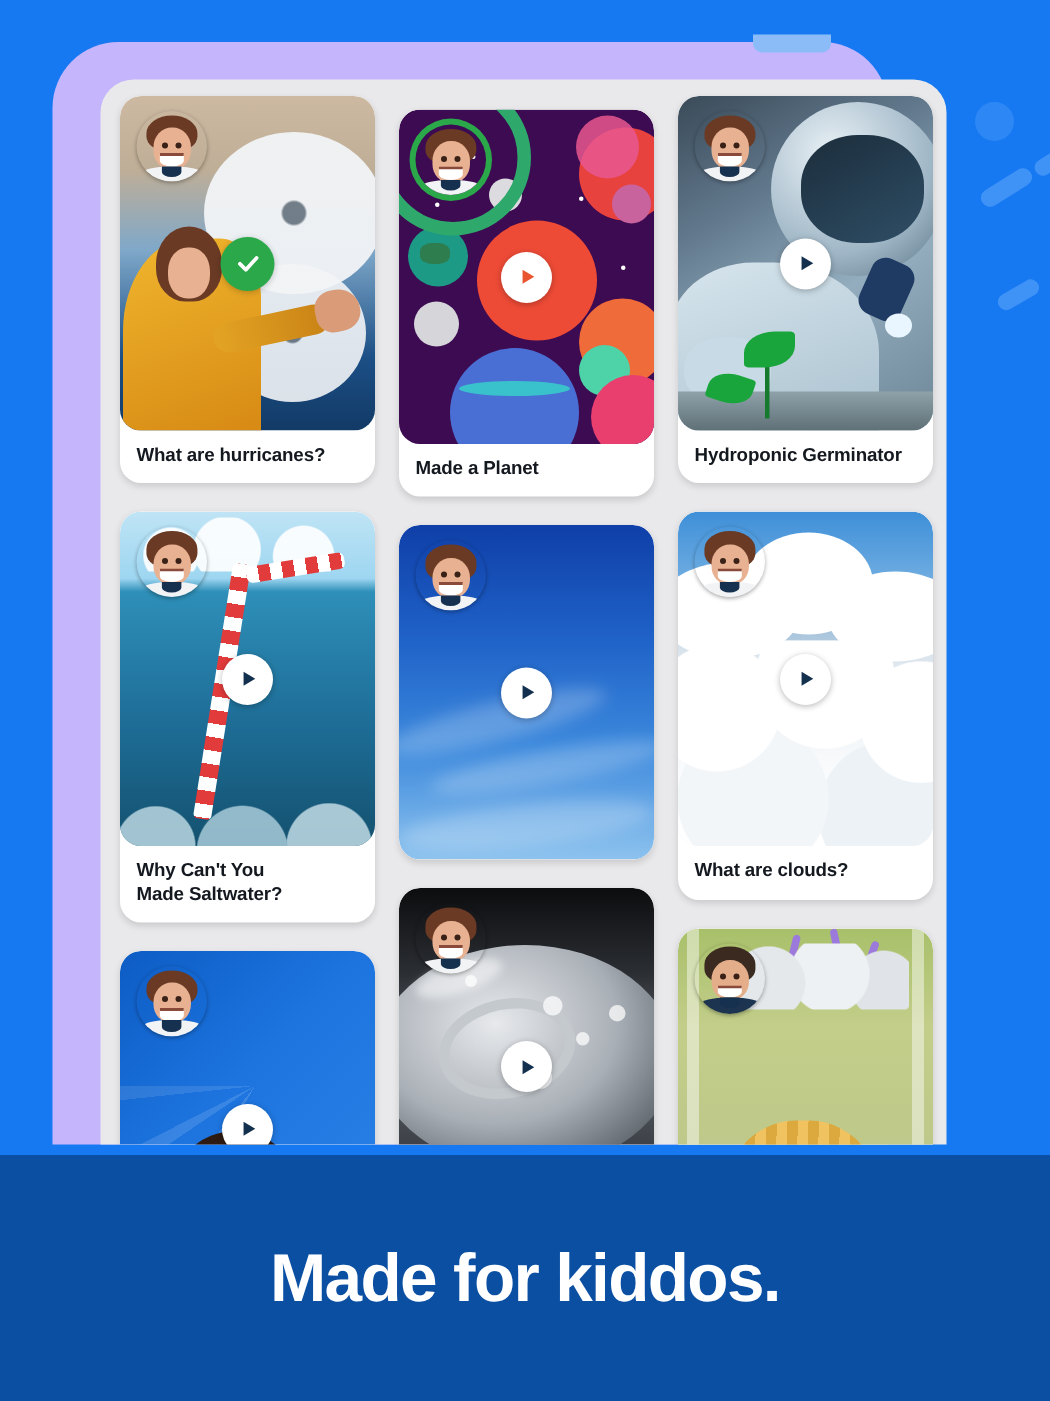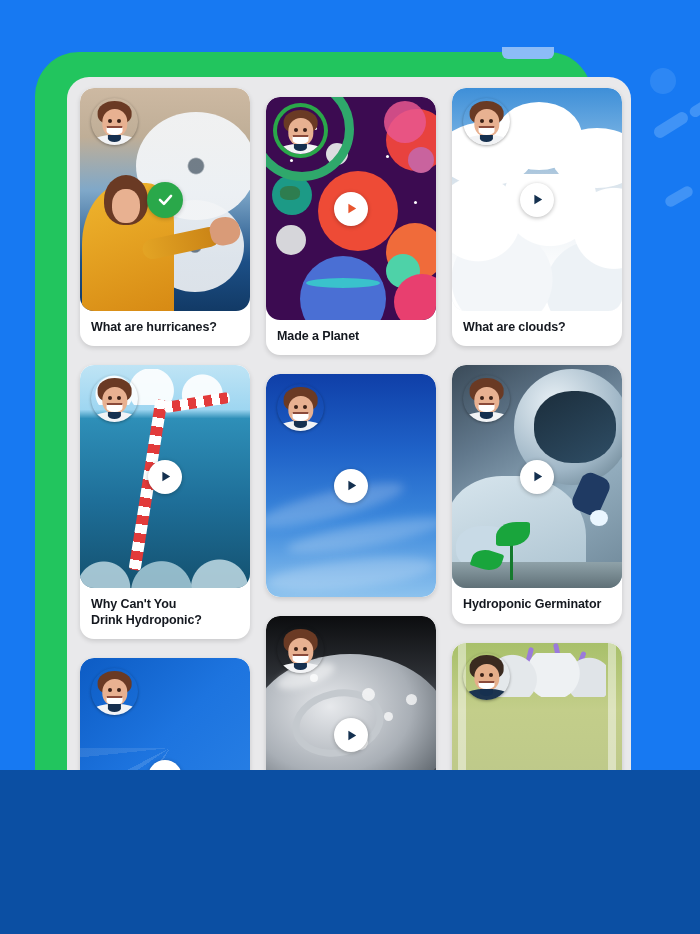--- a/index.html
+++ b/index.html
@@ -12,22 +12,22 @@
   
   .bg-sparkles{position:absolute;inset:0;overflow:hidden;}
   .dash{position:absolute;background:#4093F6;border-radius:10px;}
   .d1{width:38px;height:12px;left:652px;top:119px;transform:rotate(-32deg);}
   .d2{width:34px;height:11px;left:688px;top:100px;transform:rotate(-32deg);}
   .d3{width:26px;height:26px;left:650px;top:68px;border-radius:50%;opacity:.55;}
   .d4{width:30px;height:11px;left:664px;top:191px;transform:rotate(-30deg);}
 
   
   .tablet{
-    position:absolute;left:35px;top:52px;width:557px;height:735px;
-    background:#22c55e;border-radius:44px 44px 0 0;
+    position:absolute;left:35px;top:28px;width:557px;height:735px;
+    background:#c4b5fd;border-radius:44px 44px 0 0;
   }
   .tablet-btn{position:absolute;background:#7BB0F3;border-radius:3px;}
   .btn-a{right:-7px;top:60px;width:8px;height:34px;}
   .btn-b{right:-7px;top:120px;width:8px;height:62px;}
   .btn-c{right:-7px;top:196px;width:8px;height:62px;}
   .notch{position:absolute;right:38px;top:-5px;width:52px;height:12px;background:#8CBCF7;border-radius:0 0 6px 6px;}
 
   .screen{
     position:absolute;left:32px;top:25px;width:564px;height:710px;
     background:#E9E9EB;border-radius:22px 22px 0 0;overflow:hidden;
@@ -285,21 +285,21 @@
                 </div>
             </div>
             <div class="badge">
               <svg width="15" height="15" viewBox="0 0 24 24">
                 <path d="M7 4.5 L19.5 12 L7 19.5 Z" fill="#14304F"></path>
               </svg>
             </div>
           </div>
           <div class="card-title">
             <div>Why Can't You</div>
-            <div>Drink Hydroponic?</div>
+            <div>Made Saltwater?</div>
           </div>
         </div>
 
         <div class="card">
           <div class="thumb tall">
             <div class="scene sc-foil">
               <div class="ray"></div>
 
               <div class="hair2"></div>
 
@@ -420,47 +420,20 @@
             </div>
           </div>
         </div>
 
       </div>
 
       <div class="col col-2">
 
         <div class="card">
           <div class="thumb">
-            <div class="scene sc-clouds">
-              <div class="cl c1"></div>
-                <div class="cl c2"></div>
-                <div class="cl c3"></div>
-              <div class="deck"></div>
-            </div>
-            <div class="avatar">
-              <div class="face">
-                  <div class="hair"></div>
-                  <div class="skin"></div>
-                <div class="eyeL"></div>
-                  <div class="eyeR"></div>
-                  <div class="mouth"></div>
-                  <div class="shirt"></div>
-                </div>
-            </div>
-            <div class="badge">
-              <svg width="15" height="15" viewBox="0 0 24 24">
-                <path d="M7 4.5 L19.5 12 L7 19.5 Z" fill="#14304F"></path>
-              </svg>
-            </div>
-          </div>
-          <div class="card-title">What are clouds?</div>
-        </div>
-
-        <div class="card">
-          <div class="thumb">
             <div class="scene sc-astro">
               <div class="helmet"></div>
                 <div class="visor"></div>
               <div class="suit"></div>
                 <div class="glove"></div>
               <div class="soil"></div>
                 <div class="stem"></div>
               <div class="leaf1"></div>
                 <div class="leaf2"></div>
               <div class="torch"></div>
@@ -479,20 +452,47 @@
             <div class="badge">
               <svg width="15" height="15" viewBox="0 0 24 24">
                 <path d="M7 4.5 L19.5 12 L7 19.5 Z" fill="#14304F"></path>
               </svg>
             </div>
           </div>
           <div class="card-title">Hydroponic Germinator</div>
         </div>
 
         <div class="card">
+          <div class="thumb">
+            <div class="scene sc-clouds">
+              <div class="cl c1"></div>
+                <div class="cl c2"></div>
+                <div class="cl c3"></div>
+              <div class="deck"></div>
+            </div>
+            <div class="avatar">
+              <div class="face">
+                  <div class="hair"></div>
+                  <div class="skin"></div>
+                <div class="eyeL"></div>
+                  <div class="eyeR"></div>
+                  <div class="mouth"></div>
+                  <div class="shirt"></div>
+                </div>
+            </div>
+            <div class="badge">
+              <svg width="15" height="15" viewBox="0 0 24 24">
+                <path d="M7 4.5 L19.5 12 L7 19.5 Z" fill="#14304F"></path>
+              </svg>
+            </div>
+          </div>
+          <div class="card-title">What are clouds?</div>
+        </div>
+
+        <div class="card">
           <div class="thumb tall">
             <div class="scene sc-tater">
               <div class="glassL"></div>
                 <div class="glassR"></div>
 
               <div class="sprig sp1"></div>
                 <div class="sprig sp2"></div>
                 <div class="sprig sp3"></div>
               <div class="grass"></div>
                 <div class="cloud2"></div>
@@ -512,13 +512,14 @@
           </div>
         </div>
 
       </div>
 
     </div>
   </div>
 </div>
 
 <div class="banner">
+  <div class="banner-line">Made for kiddos.</div>
 </div>
 
 </body></html>

